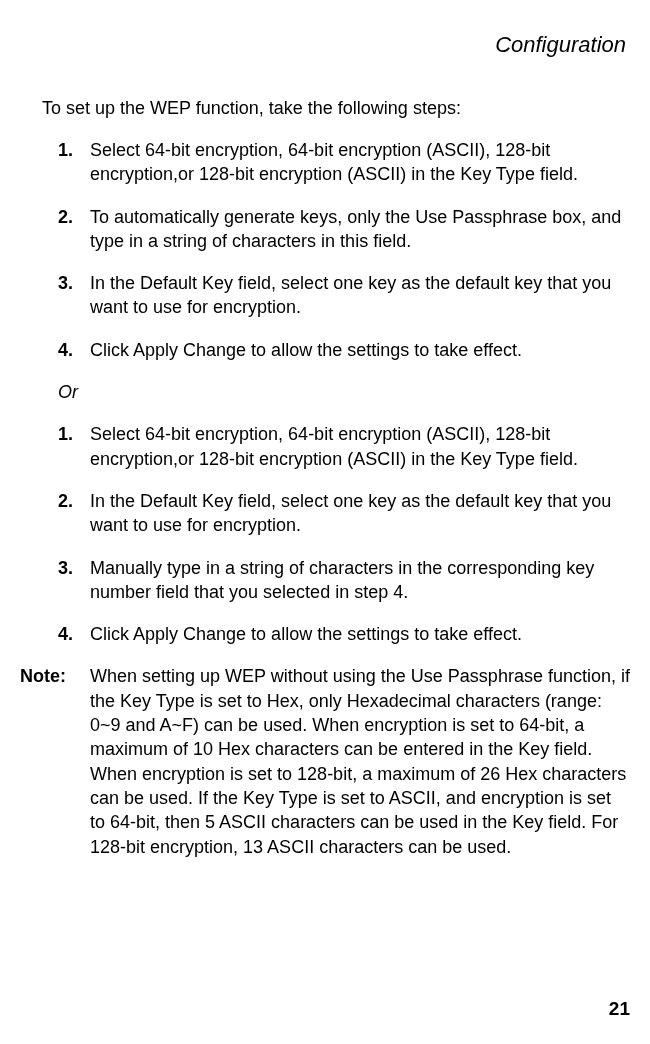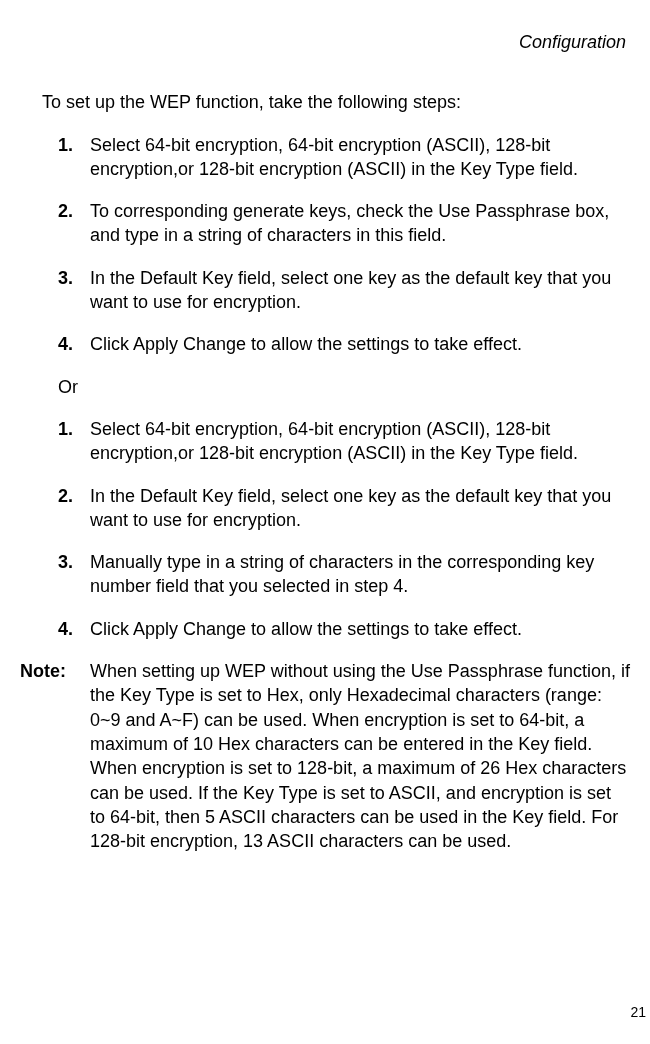--- a/index.html
+++ b/index.html
@@ -14,21 +14,21 @@
       font-family: Arial, Helvetica, sans-serif;
       font-size: 18px;
       line-height: 1.35;
       color: #000;
       position: relative;
       padding: 30px 20px 20px 20px;
     }
     .header {
       text-align: right;
       font-style: italic;
-      font-size: 18px;
+      font-size: 22px;
       margin-bottom: 36px;
       padding-right: 4px;
     }
     .intro {
       margin-left: 22px;
       margin-bottom: 18px;
     }
     .list {
       margin-left: 38px;
     }
@@ -41,60 +41,62 @@
       min-width: 32px;
       flex-shrink: 0;
     }
     .list-text {
       flex: 1;
     }
     .or-text {
       margin-left: 38px;
       margin-bottom: 18px;
       margin-top: 2px;
+      font-style: italic;
     }
     .note-block {
       display: flex;
       margin-top: 2px;
       margin-left: 0;
     }
     .note-label {
       font-weight: bold;
       min-width: 70px;
       flex-shrink: 0;
       padding-left: 0;
     }
     .note-text {
       flex: 1;
     }
     .page-num {
       position: absolute;
       bottom: 22px;
-      right: 4px;
-      font-size: 14px;
+      right: 20px;
+      font-size: 19px;
+      font-weight: bold;
     }
     .bold {
       font-weight: normal;
     }
   </style>
 </head>
 <body>
 
 <div class="header">Configuration</div>
 
 <div class="intro">To set up the WEP function, take the following steps:</div>
 
 <div class="list">
   <div class="list-item">
     <div class="list-num">1.</div>
     <div class="list-text"><span>Select 64-bit encryption, 64-bit encryption (ASCII), 128-bit encryption,or 128-bit encryption (ASCII) in the Key Type field.</span><span class="bold"></span><span></span></div>
   </div>
   <div class="list-item">
     <div class="list-num">2.</div>
-    <div class="list-text"><span>To corresponding generate keys, check the </span><span class="bold">Use Passphrase</span><span> box, and type in a string of characters in this field.</span></div>
+    <div class="list-text"><span>To automatically generate keys, only the </span><span class="bold">Use Passphrase</span><span> box, and type in a string of characters in this field.</span></div>
   </div>
   <div class="list-item">
     <div class="list-num">3.</div>
     <div class="list-text"><span>In the Default Key field, select one key as the default key that you want to use for encryption.</span><span class="bold"></span><span></span></div>
   </div>
   <div class="list-item">
     <div class="list-num">4.</div>
     <div class="list-text"><span>Click </span><span class="bold">Apply Change</span><span> to allow the settings to take effect.</span></div>
   </div>
 </div>

